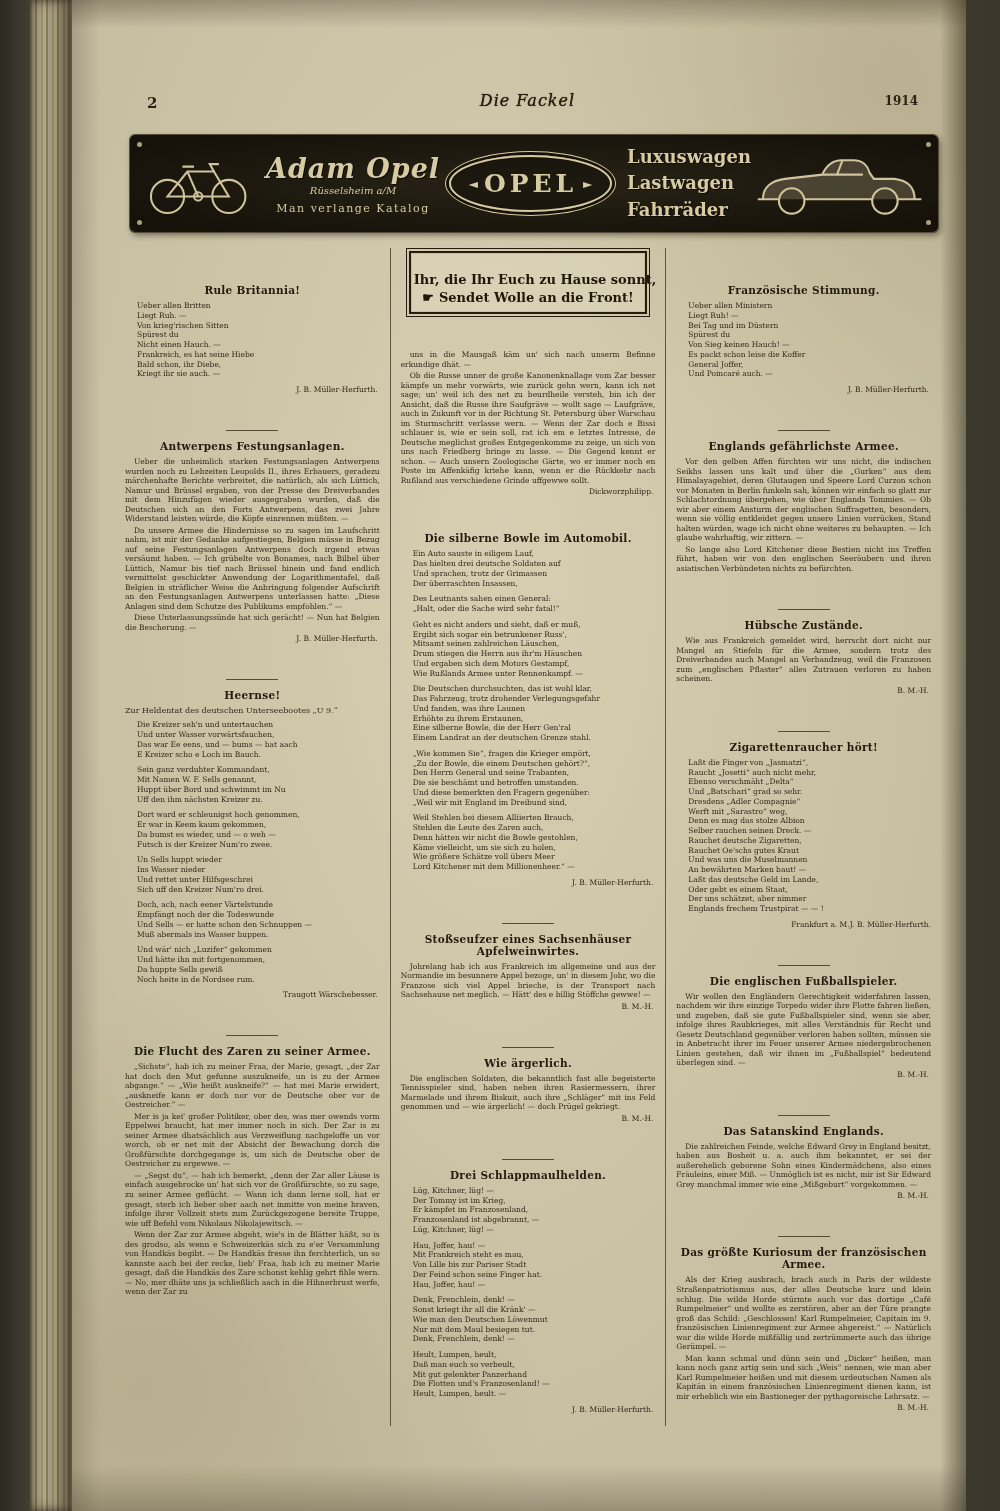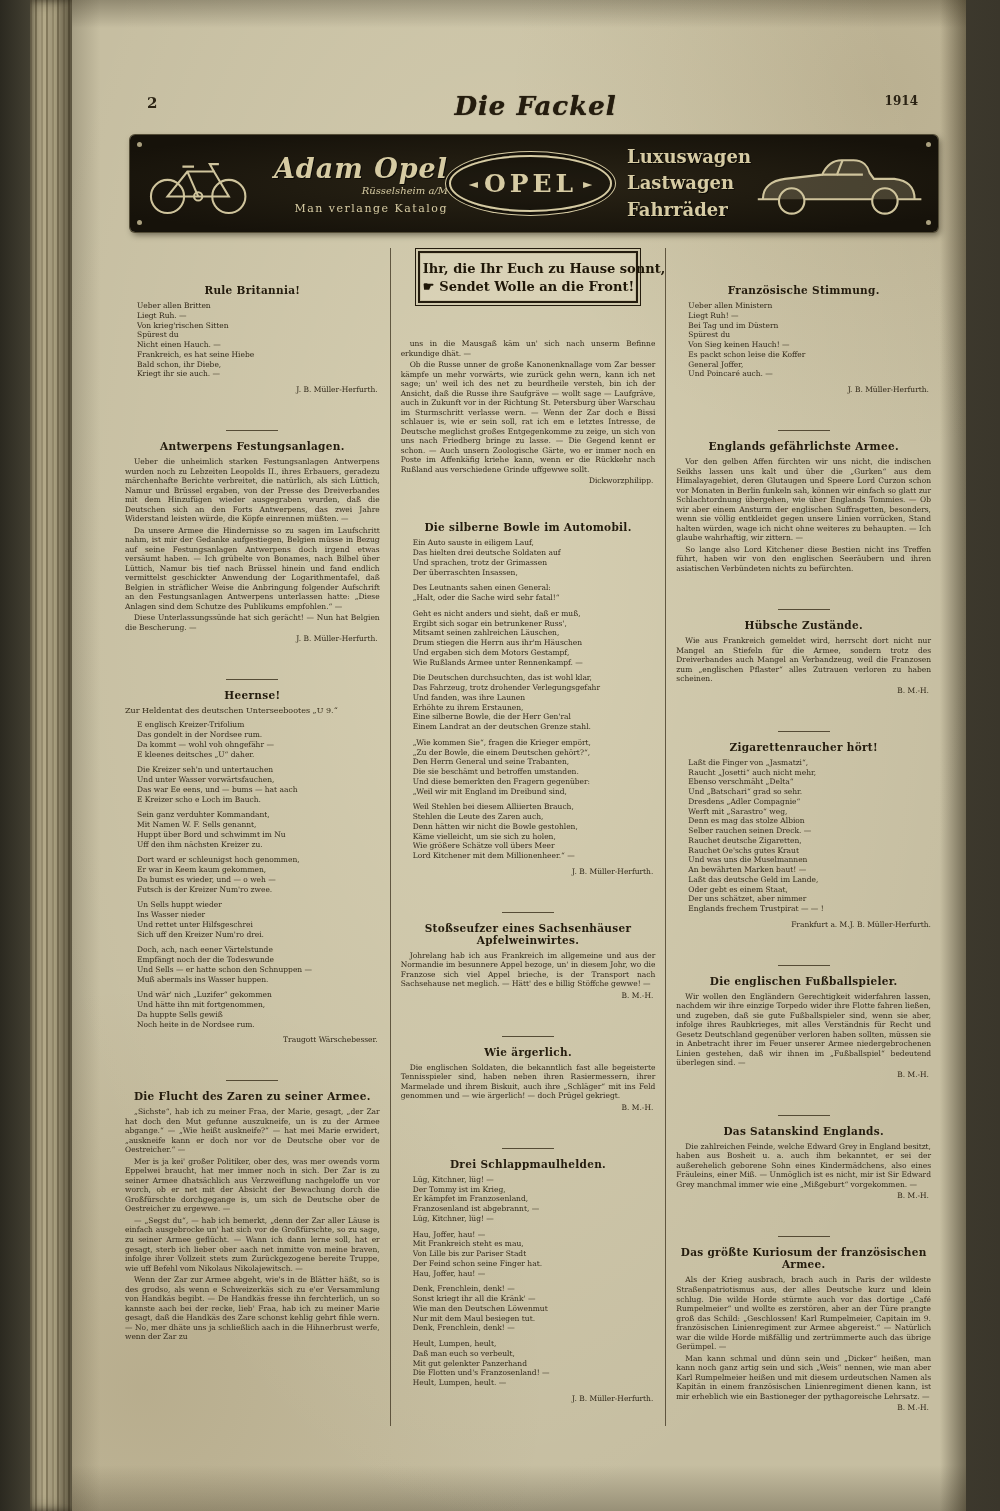--- a/index.html
+++ b/index.html
@@ -25,35 +25,35 @@
   .binding {
     position:absolute; left:0; top:0; width:42px; height:100%;
     background:repeating-linear-gradient(90deg,
       #978d6f 0 2px, #b2a887 2px 5px, #847a5d 5px 7px, #a89e7f 7px 11px);
     box-shadow:inset -10px 0 14px rgba(25,20,10,.55), inset 4px 0 6px rgba(25,20,10,.45);
   }
   
   .header { position:absolute; left:85px; right:26px; top:94px; height:22px; }
   .pagenum { position:absolute; left:32px; top:0; font-weight:bold; font-size:15px; color:#2b2314; }
   .masthead { position:absolute; left:50%; transform:translateX(-50%); top:-3px;
-    font-size:26px; font-weight:bold; color:#241c0e; letter-spacing:1px;
-    text-shadow:0 0 1px #241c0e; font-style:italic;margin-left:8px; }
+    font-size:16px; font-weight:normal; color:#241c0e; letter-spacing:1px;
+    text-shadow:0 0 1px #241c0e; font-style:italic; }
   .year { position:absolute; right:22px; top:0; font-weight:bold; font-size:12px; color:#2b2314; }
   
   .ad {
     position:absolute; left:100px; top:135px; width:808px; height:97px;
     background:radial-gradient(ellipse at 50% 50%, #2a2416, #16120a 85%);
     border-radius:5px; color:#d6cba3; display:flex; align-items:center;
     box-shadow:0 0 0 1px #534c36, 2px 3px 6px rgba(20,15,5,.5);
     padding:0 10px;
   }
   .rivet { position:absolute; width:5px; height:5px; border-radius:50%; background:#cfc49c; opacity:.8; }
   .rivet.tl{left:7px;top:7px} .rivet.tr{right:7px;top:7px} .rivet.bl{left:7px;bottom:7px} .rivet.br{right:7px;bottom:7px}
   .ad-bike { flex:0 0 118px; display:flex; justify-content:center; }
-  .ad-company { flex:0 0 190px; text-align:right; }
+  .ad-company { flex:0 0 190px; text-align:center; }
   .ad-company .name { font-size:27px; font-weight:bold; font-style:italic; letter-spacing:1px;
     text-shadow:1px 1px 0 rgba(0,0,0,.6); white-space:nowrap; }
   .ad-company .city { font-size:10px; font-style:italic; margin-top:1px; }
   .ad-company .catalog { font-size:11px; letter-spacing:1.5px; margin-top:6px; }
   .ad-logo { flex:0 0 165px; display:flex; justify-content:center; }
   .opel-oval {
     border:2px solid #d6cba3; border-radius:50%;
     box-shadow:0 0 0 3px #16120a, 0 0 0 4px #d6cba3;
     padding:12px 18px; display:flex; align-items:center; gap:6px; background:rgba(0,0,0,.25);
   }
@@ -78,21 +78,21 @@
   .para { font-size:7.5px; line-height:1.27; text-align:justify; text-indent:9px;
     color:#32291a; margin-bottom:2px; }
   .stanza { margin:0 0 6px 12px; }
   .line { font-size:7.5px; line-height:1.3; color:#32291a; white-space:nowrap; overflow:hidden; }
   .sig { font-size:7.5px; text-align:right; color:#32291a; margin:2px 2px 0 0; }
   .sigline { display:flex; justify-content:flex-end; font-size:7.5px; color:#32291a; margin-top:2px; }
   
   .notice-box {
     border:2px solid #241c0e; box-shadow:0 0 0 1px #c6bea1 inset;
     outline:1px solid #241c0e; outline-offset:2px;
-    margin:3px 17px 14px; padding:7px 3px 6px; text-align:center;
+    margin:3px 8px 14px; padding:18px 3px 6px; text-align:center;
     background:rgba(255,250,228,.18);
   }
   .notice-line { font-size:13px; font-weight:bold; color:#1f1708; line-height:1.35; white-space:nowrap; }
   .hand { margin-right:5px; font-size:13px; }
 </style>
 </head>
 <body>
 
 <div class="paper">
 
@@ -177,26 +177,20 @@
           <div class="art-title">Antwerpens Festungsanlagen.</div>
           <p class="para">Ueber die unheimlich starken Festungsanlagen Antwerpens wurden noch zu Lebzeiten Leopolds II., ihres Erbauers, geradezu märchenhafte Berichte verbreitet, die natürlich, als sich Lüttich, Namur und Brüssel ergaben, von der Presse des Dreiverbandes mit dem Hinzufügen wieder ausgegraben wurden, daß die Deutschen sich an den Forts Antwerpens, das zwei Jahre Widerstand leisten würde, die Köpfe einrennen müßten. —</p>
           <p class="para">Da unsere Armee die Hindernisse so zu sagen im Laufschritt nahm, ist mir der Gedanke aufgestiegen, Belgien müsse in Bezug auf seine Festungsanlagen Antwerpens doch irgend etwas versäumt haben. — Ich grübelte von Bonames, nach Bilbel über Lüttich, Namur bis tief nach Brüssel hinein und fand endlich vermittelst geschickter Anwendung der Logarithmentafel, daß Belgien in sträflicher Weise die Anbringung folgender Aufschrift an den Festungsanlagen Antwerpens unterlassen hatte: „Diese Anlagen sind dem Schutze des Publikums empfohlen.“ —</p>
           <p class="para">Diese Unterlassungssünde hat sich gerächt! — Nun hat Belgien die Bescherung. —</p>
           <div class="sig">J. B. Müller-Herfurth.</div>
         </div>
         <div class="article">
           <div class="divider"></div>
           <div class="art-title">Heernse!</div>
           <div class="art-subtitle">Zur Heldentat des deutschen Unterseebootes „U 9.“</div>
-          <div class="stanza">
-            <div class="line">E englisch Kreizer-Trifolium</div>
-            <div class="line">Das gondelt in der Nordsee rum.</div>
-            <div class="line">Da kommt — wohl voh ohngefähr —</div>
-            <div class="line">E kleenes deitsches „U“ daher.</div>
-          </div>
           <div class="stanza">
             <div class="line">Die Kreizer seh'n und untertauchen</div>
             <div class="line">Und unter Wasser vorwärtsfauchen,</div>
             <div class="line">Das war Ee eens, und — bums — hat aach</div>
             <div class="line">E Kreizer scho e Loch im Bauch.</div>
           </div>
           <div class="stanza">
             <div class="line">Sein ganz verduhter Kommandant,</div>
             <div class="line">Mit Namen W. F. Sells genannt,</div>
             <div class="line">Huppt über Bord und schwimmt im Nu</div>

